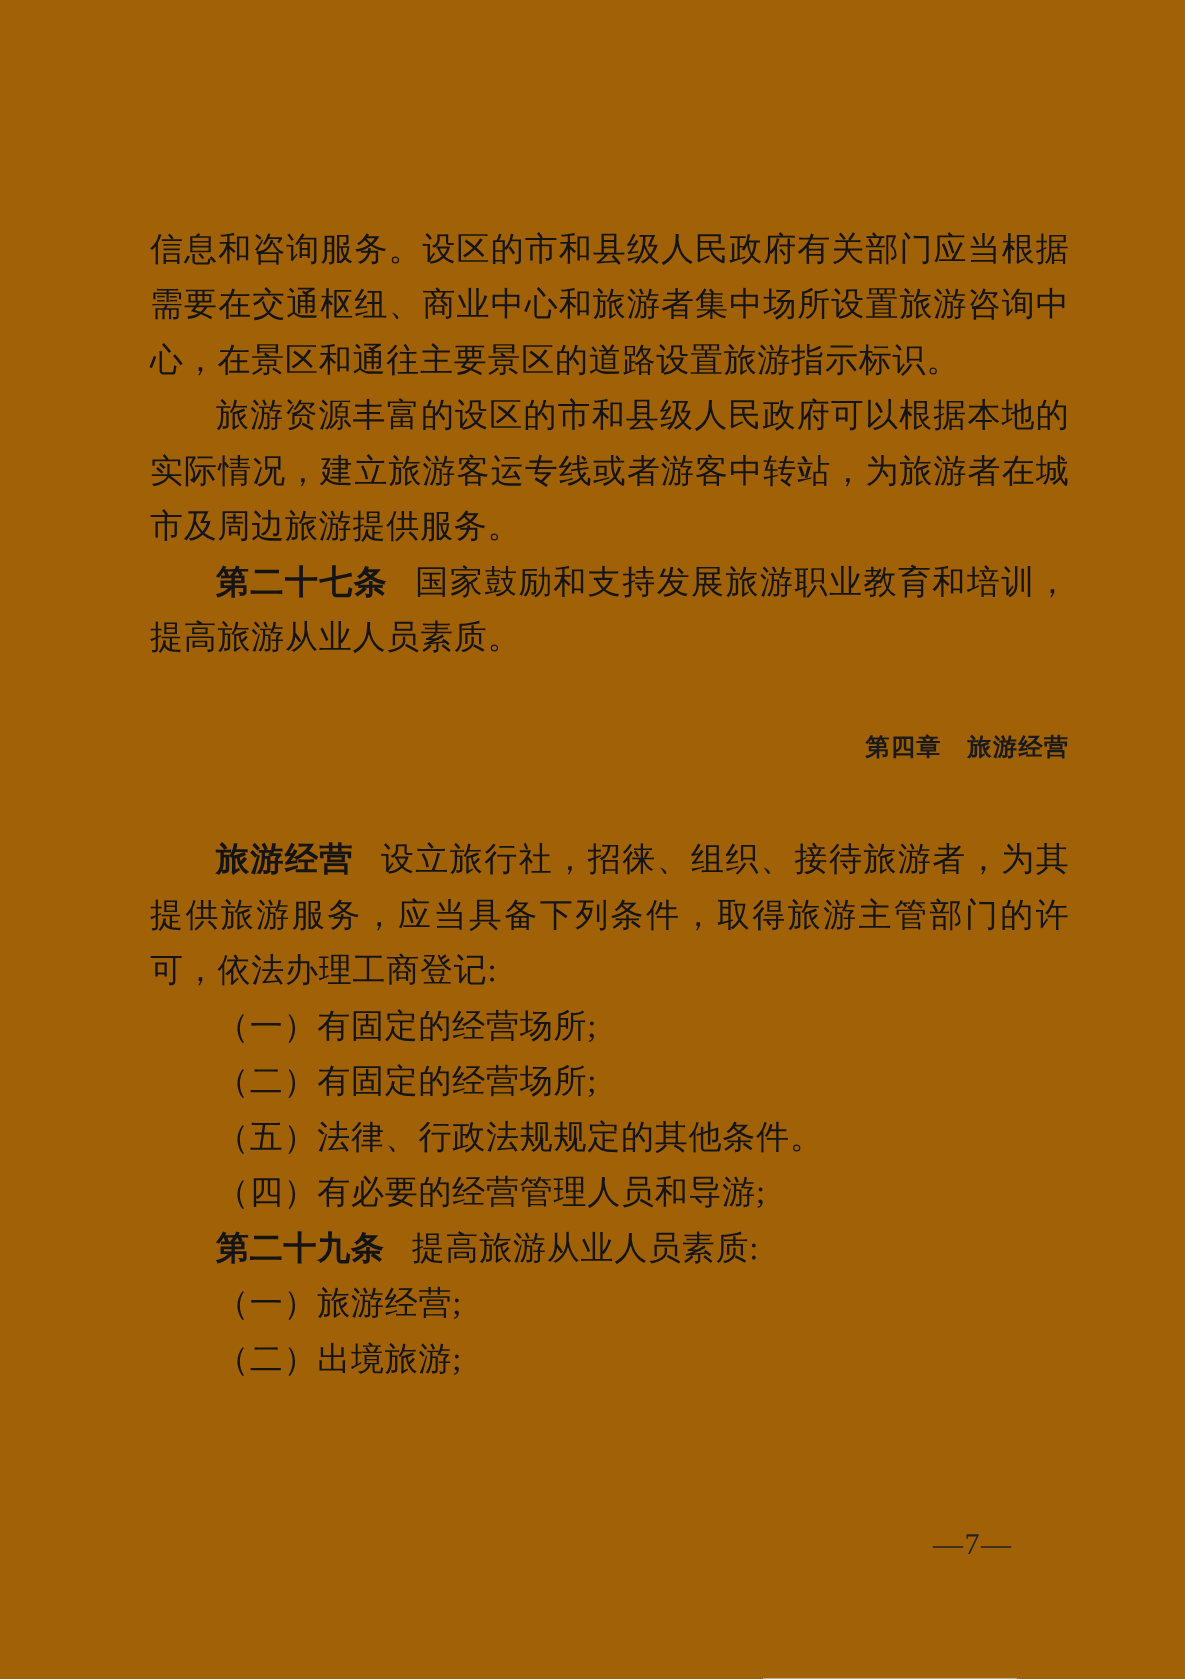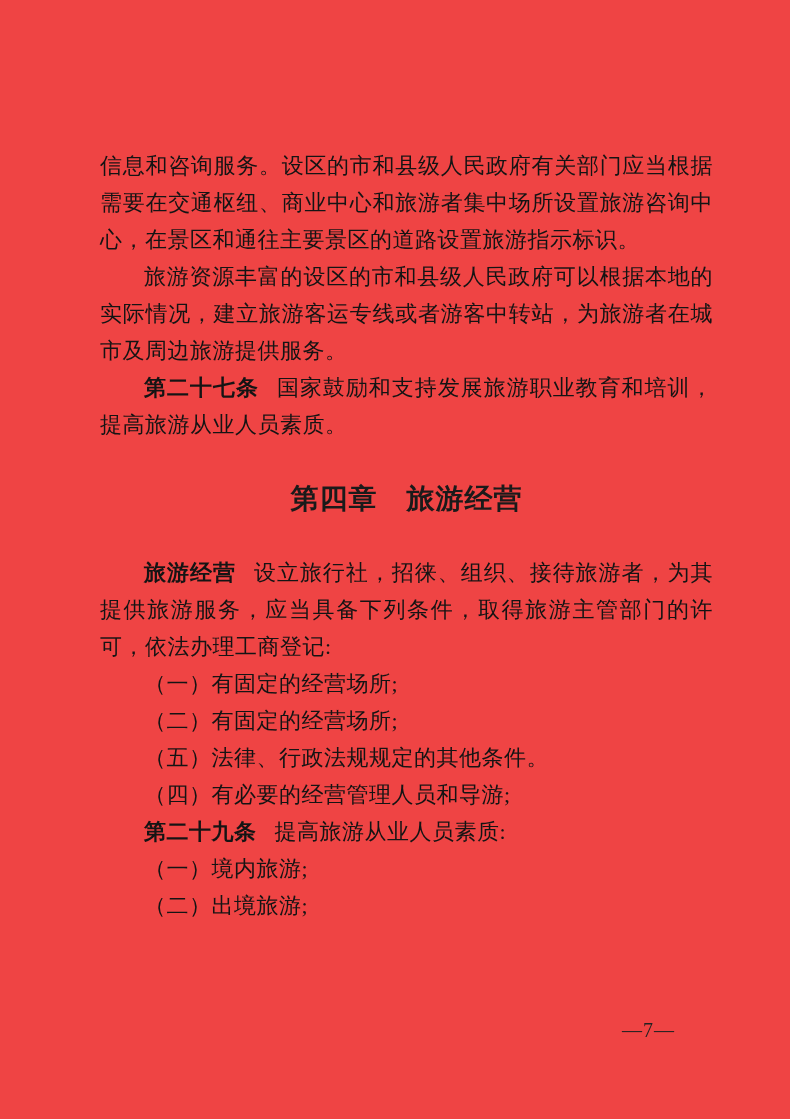--- a/index.html
+++ b/index.html
@@ -4,21 +4,21 @@
 <style>
   html, body {
     margin: 0;
     padding: 0;
     background: #e8e8e8;
   }
   .page {
     position: relative;
     width: 790px;
     height: 1119px;
-    background: #ef4444;
+    background: #a16207;
     overflow: hidden;
     font-family: "Liberation Serif", "DejaVu Serif", serif;
     color: #141414;
   }
   .doc {
     position: absolute;
     left: 100px;
     top: 147px;
     width: 613px;
   }
@@ -34,25 +34,25 @@
   .para.indent, .para.article, .para.item {
     text-indent: 44px;
   }
   .para .article-label {
     font-weight: bold;
     font-family: Liberation Sans, sans-serif;
     margin-right: 18px;
   }
   .chapter {
     margin: 37px 0;
-    font-size: 28px;
+    font-size: 16px;
     line-height: 37px;
     font-weight: bold;
     font-family: "Liberation Sans", "DejaVu Sans", sans-serif;
-    text-align: center;
+    text-align: right;
     letter-spacing: 1px;
     color: #1a1a1a;
   }
   .page-number {
     position: absolute;
     left: 622px;
     top: 1018px;
     font-size: 20px;
     line-height: 24px;
     letter-spacing: 1px;
@@ -68,17 +68,17 @@
       <p class="para ">信息和咨询服务。设区的市和县级人民政府有关部门应当根据需要在交通枢纽、商业中心和旅游者集中场所设置旅游咨询中心，在景区和通往主要景区的道路设置旅游指示标识。</p>
       <p class="para indent">旅游资源丰富的设区的市和县级人民政府可以根据本地的实际情况，建立旅游客运专线或者游客中转站，为旅游者在城市及周边旅游提供服务。</p>
       <p class="para article"><span class="article-label">第二十七条</span><span>国家鼓励和支持发展旅游职业教育和培训，提高旅游从业人员素质。</span></p>
       <div class="chapter">第四章　旅游经营</div>
       <p class="para article"><span class="article-label">旅游经营</span><span>设立旅行社，招徕、组织、接待旅游者，为其提供旅游服务，应当具备下列条件，取得旅游主管部门的许可，依法办理工商登记:</span></p>
       <p class="para item">（一）有固定的经营场所;</p>
       <p class="para item">（二）有固定的经营场所;</p>
       <p class="para item">（五）法律、行政法规规定的其他条件。</p>
       <p class="para item">（四）有必要的经营管理人员和导游;</p>
       <p class="para article"><span class="article-label">第二十九条</span><span>提高旅游从业人员素质:</span></p>
-      <p class="para item">（一）境内旅游;</p>
+      <p class="para item">（一）旅游经营;</p>
       <p class="para item">（二）出境旅游;</p>
     </div>
   <div class="page-number">—7—</div>
 </div>
 
 </body></html>

